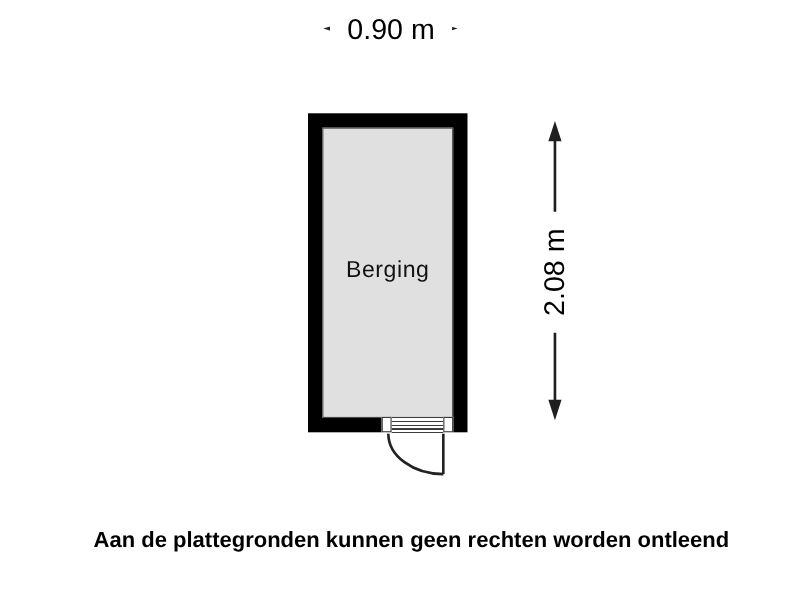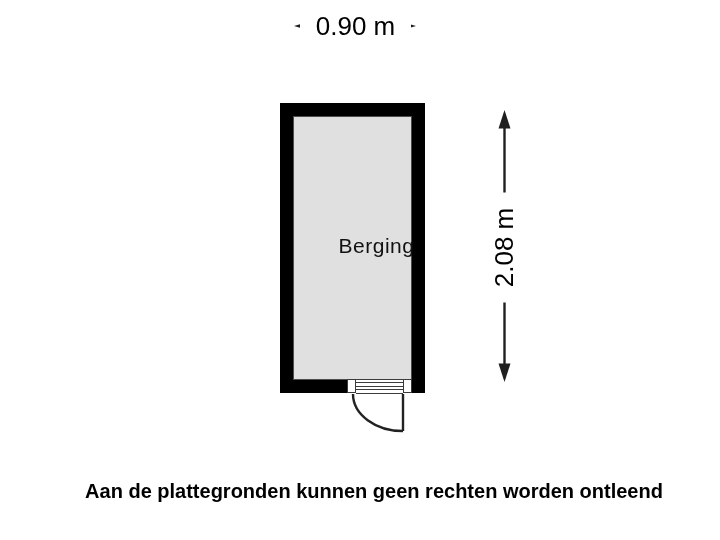--- a/index.html
+++ b/index.html
@@ -40,21 +40,20 @@
   }
   .room-label {
     position: absolute;
     left: 293px; top: 233px;
     width: 119px;
     text-align: center;
     font-size: 21px;
     line-height: 26px;
     color: #111111;
     letter-spacing: 0.5px;
-    padding-left: 24px;
   }
 
   
   .door-opening {
     position: absolute;
     left: 347px; top: 379px;
     width: 65px; height: 15px;
     background: #ffffff;
   }
   .door-jamb {

